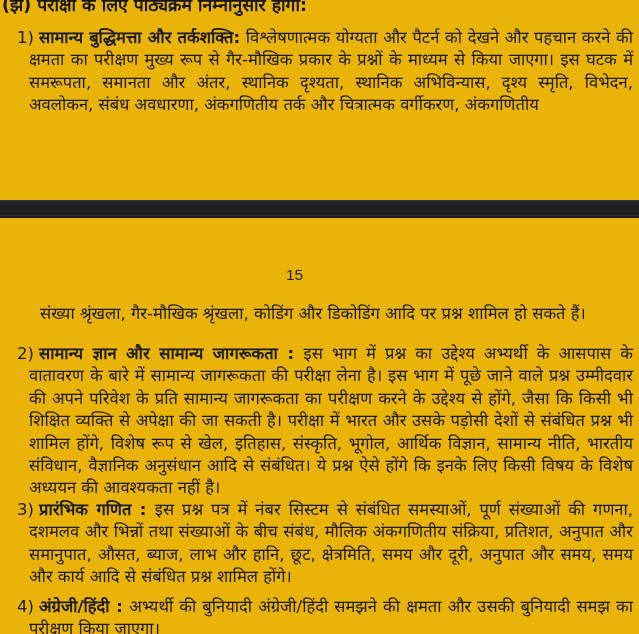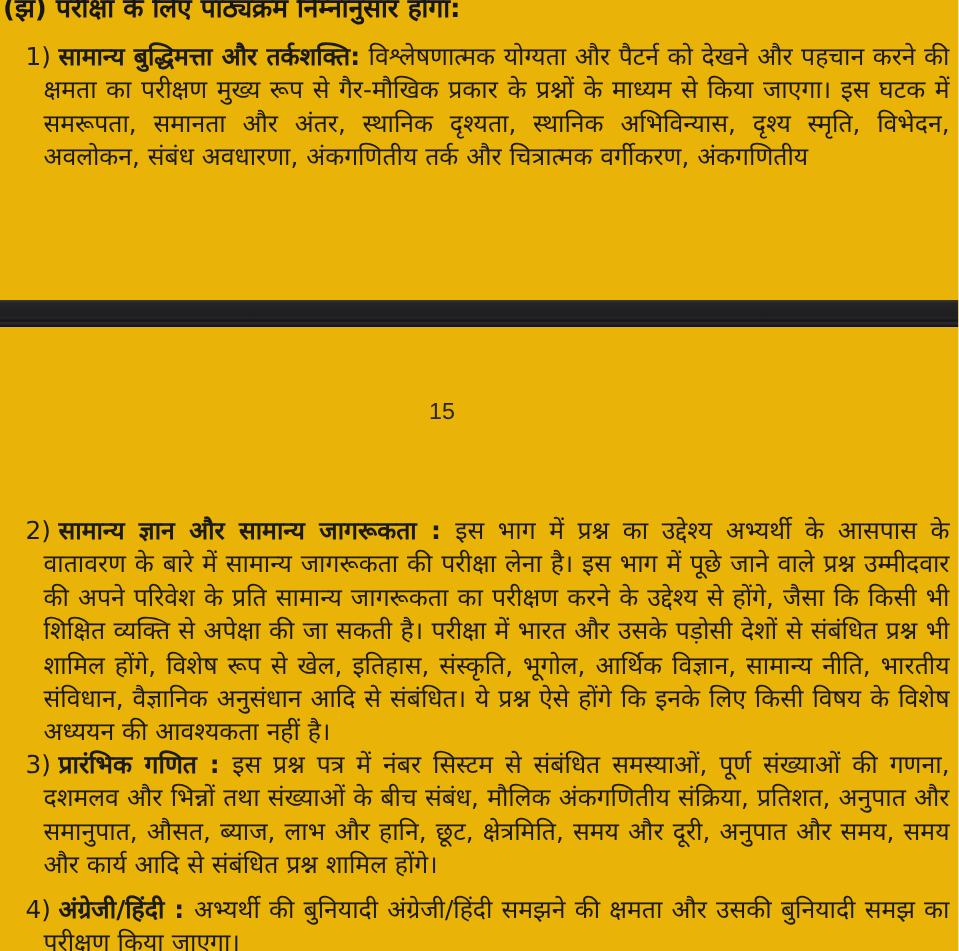--- a/index.html
+++ b/index.html
@@ -97,20 +97,21 @@
 
   <div class="item" id="item-1">
     <span class="num">1)</span>
     <p class="body-p"><span class="title">सामान्य बुद्धिमत्ता और तर्कशक्ति</span><span class="sep">:</span> <span>विश्लेषणात्मक योग्यता और पैटर्न को देखने और पहचान करने की क्षमता का परीक्षण मुख्य रूप से गैर-मौखिक प्रकार के प्रश्नों के माध्यम से किया जाएगा। इस घटक में समरूपता, समानता और अंतर, स्थानिक दृश्यता, स्थानिक अभिविन्यास, दृश्य स्मृति, विभेदन, अवलोकन, संबंध अवधारणा, अंकगणितीय तर्क और चित्रात्मक वर्गीकरण, अंकगणितीय</span></p>
   </div>
 
   <div class="page-gap"></div>
 
   <div class="page-number">15</div>
 
+  <p class="continuation">संख्या श्रृंखला, गैर-मौखिक श्रृंखला, कोडिंग और डिकोडिंग आदि पर प्रश्न शामिल हो सकते हैं।</p>
 
   <div class="item" id="item-2">
     <span class="num">2)</span>
     <p class="body-p"><span class="title">सामान्य ज्ञान और सामान्य जागरूकता</span><span class="sep"> : </span><span>इस भाग में प्रश्न का उद्देश्य अभ्यर्थी के आसपास के वातावरण के बारे में सामान्य जागरूकता की परीक्षा लेना है। इस भाग में पूछे जाने वाले प्रश्न उम्मीदवार की अपने परिवेश के प्रति सामान्य जागरूकता का परीक्षण करने के उद्देश्य से होंगे, जैसा कि किसी भी शिक्षित व्यक्ति से अपेक्षा की जा सकती है। परीक्षा में भारत और उसके पड़ोसी देशों से संबंधित प्रश्न भी शामिल होंगे, विशेष रूप से खेल, इतिहास, संस्कृति, भूगोल, आर्थिक विज्ञान, सामान्य नीति, भारतीय संविधान, वैज्ञानिक अनुसंधान आदि से संबंधित। ये प्रश्न ऐसे होंगे कि इनके लिए किसी विषय के विशेष अध्ययन की आवश्यकता नहीं है।</span></p>
   </div>
 
   <div class="item" id="item-3">
     <span class="num">3)</span>
     <p class="body-p"><span class="title">प्रारंभिक गणित</span><span class="sep"> : </span><span>इस प्रश्न पत्र में नंबर सिस्टम से संबंधित समस्याओं, पूर्ण संख्याओं की गणना, दशमलव और भिन्नों तथा संख्याओं के बीच संबंध, मौलिक अंकगणितीय संक्रिया, प्रतिशत, अनुपात और समानुपात, औसत, ब्याज, लाभ और हानि, छूट, क्षेत्रमिति, समय और दूरी, अनुपात और समय, समय और कार्य आदि से संबंधित प्रश्न शामिल होंगे।</span></p>
   </div>

